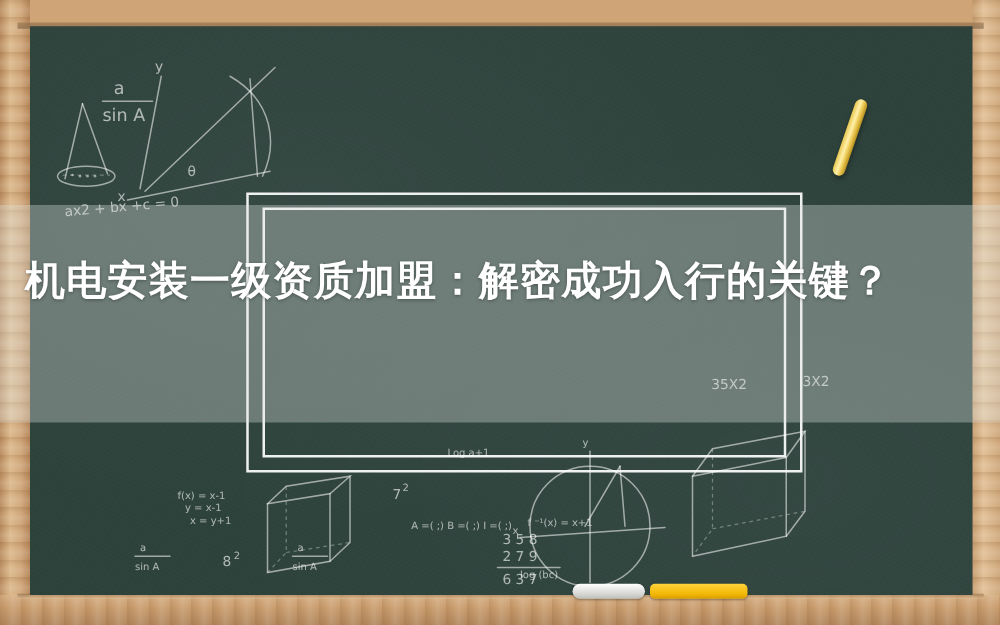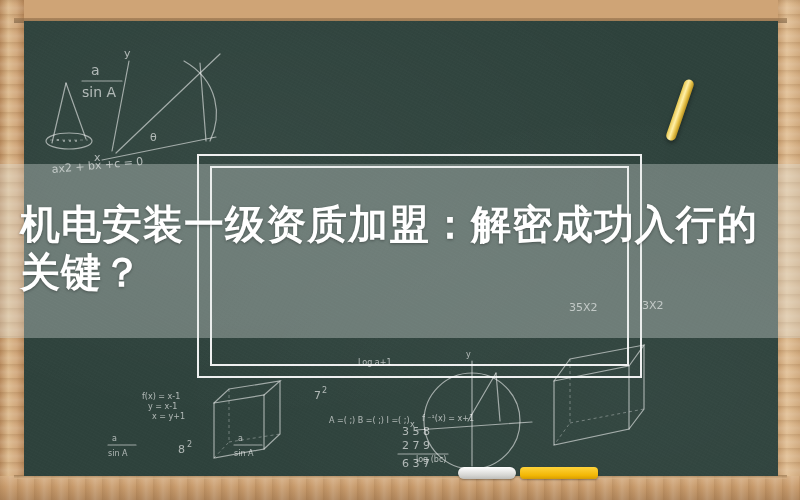--- a/index.html
+++ b/index.html
@@ -89,21 +89,21 @@
   }
   .rect-inner{
     position:absolute;left:186px;top:145px;width:415px;height:196px;
     border:2px solid rgba(255,255,255,.92);
   }
 
   
   .title{
     position:absolute;left:20px;top:200px;width:760px;
     color:#ffffff;
-    font-size:40px;
+    font-size:32px;
     line-height:48px;
     letter-spacing:1px;
     font-weight:700;
     font-family:"DejaVu Sans","Liberation Sans",sans-serif;
     text-shadow:0 1px 3px rgba(0,0,0,.35);
     white-space:pre-wrap;
   }
 
   
   .chalk-white{

